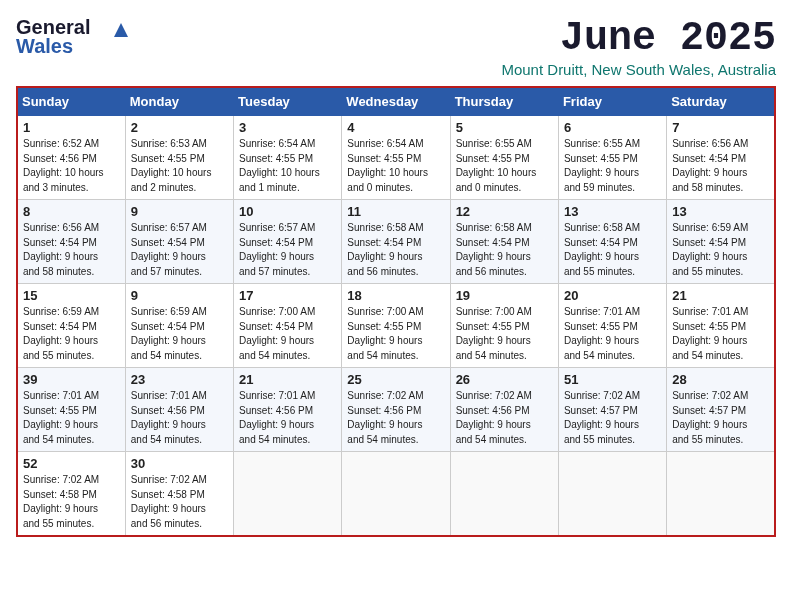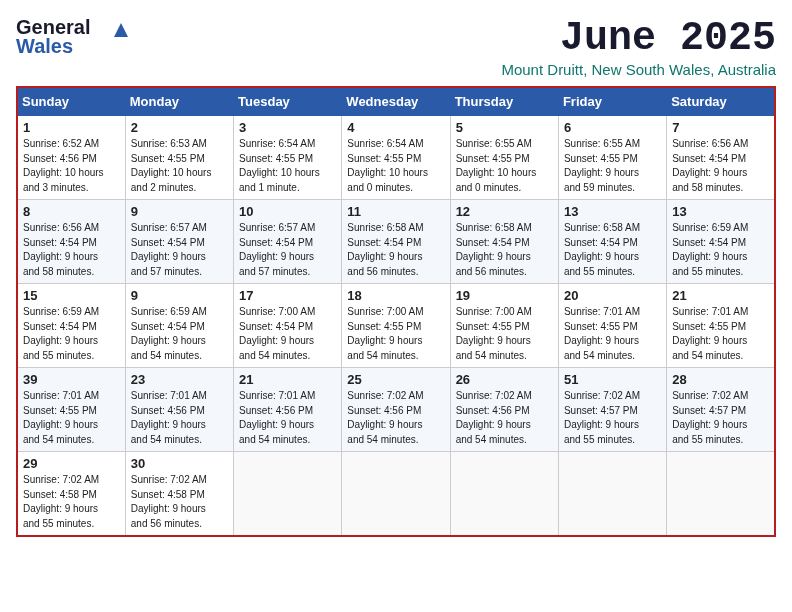--- a/index.html
+++ b/index.html
@@ -231,21 +231,21 @@
           <span class="day-num">51</span>
           <div class="day-detail">Sunrise: 7:02 AM<br>Sunset: 4:57 PM<br>Daylight: 9 hours<br>and 55 minutes.</div>
         </td>
         <td>
           <span class="day-num">28</span>
           <div class="day-detail">Sunrise: 7:02 AM<br>Sunset: 4:57 PM<br>Daylight: 9 hours<br>and 55 minutes.</div>
         </td>
       </tr>
       <tr>
         <td>
-          <span class="day-num">29</span>
+          <span class="day-num">52</span>
           <div class="day-detail">Sunrise: 7:02 AM<br>Sunset: 4:58 PM<br>Daylight: 9 hours<br>and 55 minutes.</div>
         </td>
         <td>
           <span class="day-num">30</span>
           <div class="day-detail">Sunrise: 7:02 AM<br>Sunset: 4:58 PM<br>Daylight: 9 hours<br>and 56 minutes.</div>
         </td>
         <td class="empty-cell"></td>
         <td class="empty-cell"></td>
         <td class="empty-cell"></td>
         <td class="empty-cell"></td>

